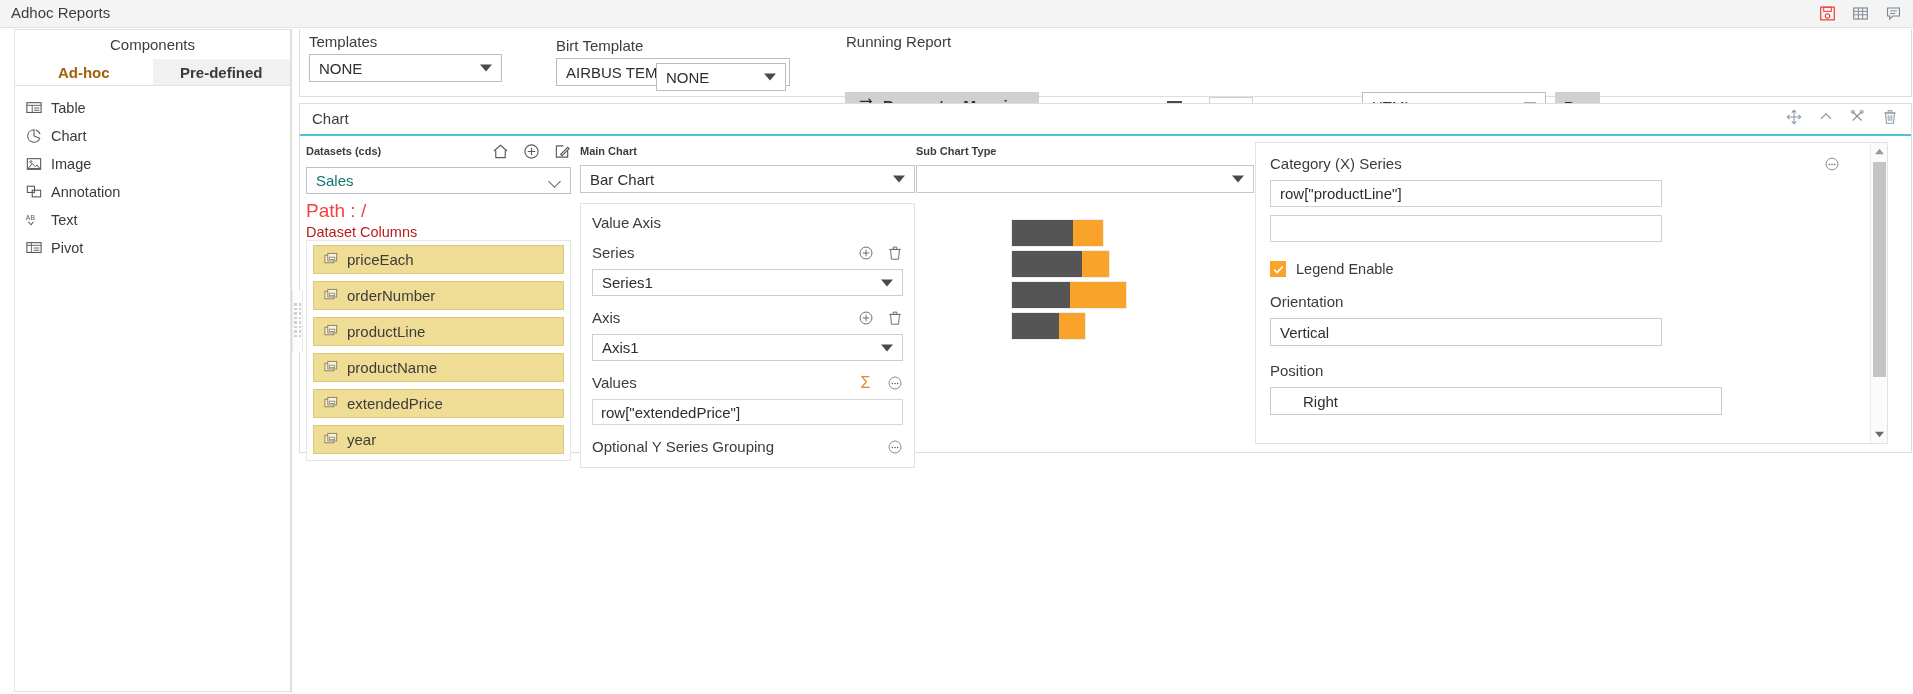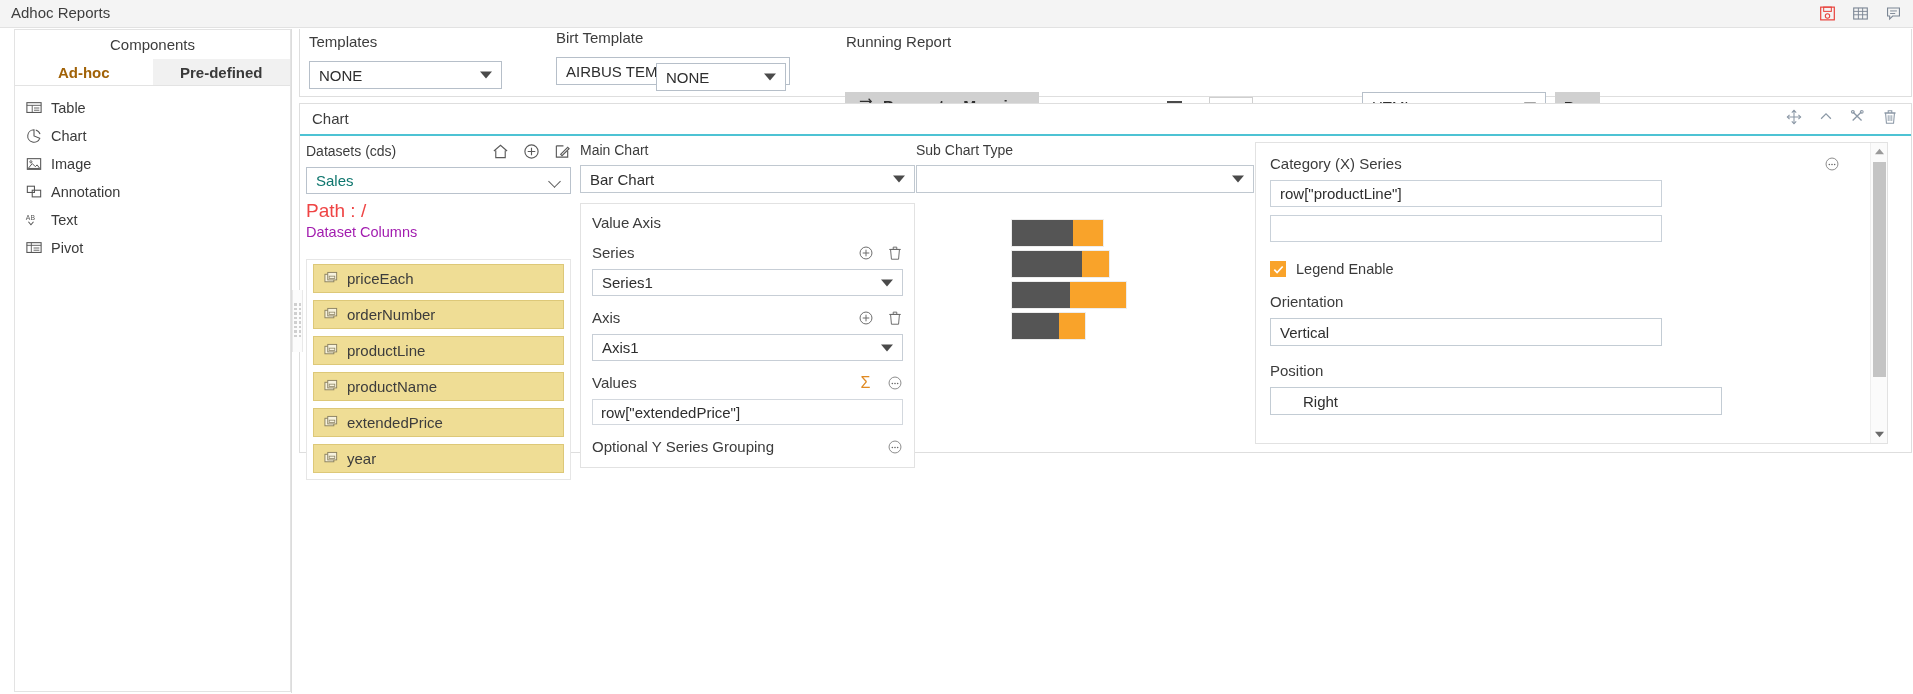--- a/index.html
+++ b/index.html
@@ -58,21 +58,21 @@
     padding-left:10px; font-size:14.5px; color:#3a3a3a; cursor:pointer;
   }
   .ci-icon { width:17px; height:17px; display:flex; align-items:center; justify-content:center; color:#555; }
 
   
   .toolbar {
     position:absolute; left:299px; top:29px; width:1613px; height:68px;
     background:#ffffff; border:1px solid #dedede; border-top:none;
   }
   .fld { position:absolute; }
-  .fld-label { font-size:15px; color:#3c3c3c; margin-bottom:11px; display:block; }
+  .fld-label { font-size:15px; color:#3c3c3c; margin-bottom:4px; display:block; }
   .select {
     position:relative; height:28px; border:1px solid #b6bfc9; background:#fff;
     display:flex; align-items:center; padding-left:9px;
     font-size:15px; color:#2e2e2e; cursor:pointer; user-select:none;
   }
   .select .caret {
     position:absolute; right:9px; top:50%; transform:translateY(-50%);
     width:0;height:0;border-left:6px solid transparent;border-right:6px solid transparent;
     border-top:7px solid #4a4a4a;
   }
@@ -116,38 +116,38 @@
 
   
   .col-datasets { position:absolute; left:6px; top:38px; width:265px; }
   .col-main { position:absolute; left:280px; top:38px; width:335px; }
   .col-sub { position:absolute; left:616px; top:38px; width:338px; }
   .col-cat {
     position:absolute; left:955px; top:38px; width:633px; height:302px;
     border:1px solid #e2e2e2; background:#fff;
   }
 
-  .sec-label { font-size:14px; color:#3c3c3c; }
+  .sec-label { font-size:11px; color:#3c3c3c;font-weight:bold; }
 
   .ds-head { display:flex; align-items:center; justify-content:space-between; }
   .ds-icons { display:flex; gap:13px; }
   .ds-ic { width:18px;height:18px;display:flex;align-items:center;justify-content:center;cursor:pointer;color:#5a5a5a; }
 
   .select2 {
     position:relative; height:27px; border:1px solid #b9c2cc; background:#fff;
     display:flex; align-items:center; padding-left:9px;
     font-size:15px; color:#0f766e; cursor:pointer; margin-top:7px;
   }
   .chev {
     position:absolute; right:11px; top:9px; width:9px;height:9px;
     border-right:1.6px solid #5a5a5a; border-bottom:1.6px solid #5a5a5a;
     transform:rotate(45deg);
   }
   .pathline { font-size:19px; color:#ef4444; margin-top:6px; }
-  .colslabel { font-size:14.5px; color:#a21caf; margin-top:2px; margin-bottom:19px; }
+  .colslabel { font-size:14.5px; color:#b91c1c; margin-top:2px; margin-bottom:0; }
   .colsbox {
     border:1px solid #e6e6e6; background:#fff; padding:4px 6px 6px 6px;
   }
   .colchip {
     height:29px; background:#efdd95; border:1px solid #ddc878;
     display:flex; align-items:center; gap:8px; padding-left:9px;
     font-size:15px; color:#3c3c3c; margin-bottom:7px; cursor:grab;
   }
   .colchip:last-child { margin-bottom:0; }
   .chip-ic { width:16px;height:16px;display:flex;align-items:center;justify-content:center;color:#8a8061; }
@@ -328,21 +328,21 @@
   <div class="toolbar">
 
     <div class="fld" style="left:9px; top:4px; width:193px;">
       <span class="fld-label">Templates</span>
       <div class="select">
         <span>NONE</span>
         <span class="caret"></span>
       </div>
     </div>
 
-    <div class="fld" style="left:256px; top:0; width:234px;">
+    <div class="fld" style="left:256px; top:8px; width:234px;">
       <span class="fld-label">Birt Template</span>
       <div class="select">
         <span>AIRBUS TEMPLATE</span>
         <span class="caret"></span>
       </div>
     </div>
 
     <div class="fld" style="left:546px; top:4px; width:0px;">
       <span class="fld-label" style="white-space:nowrap;">Running Report</span>
     </div>

